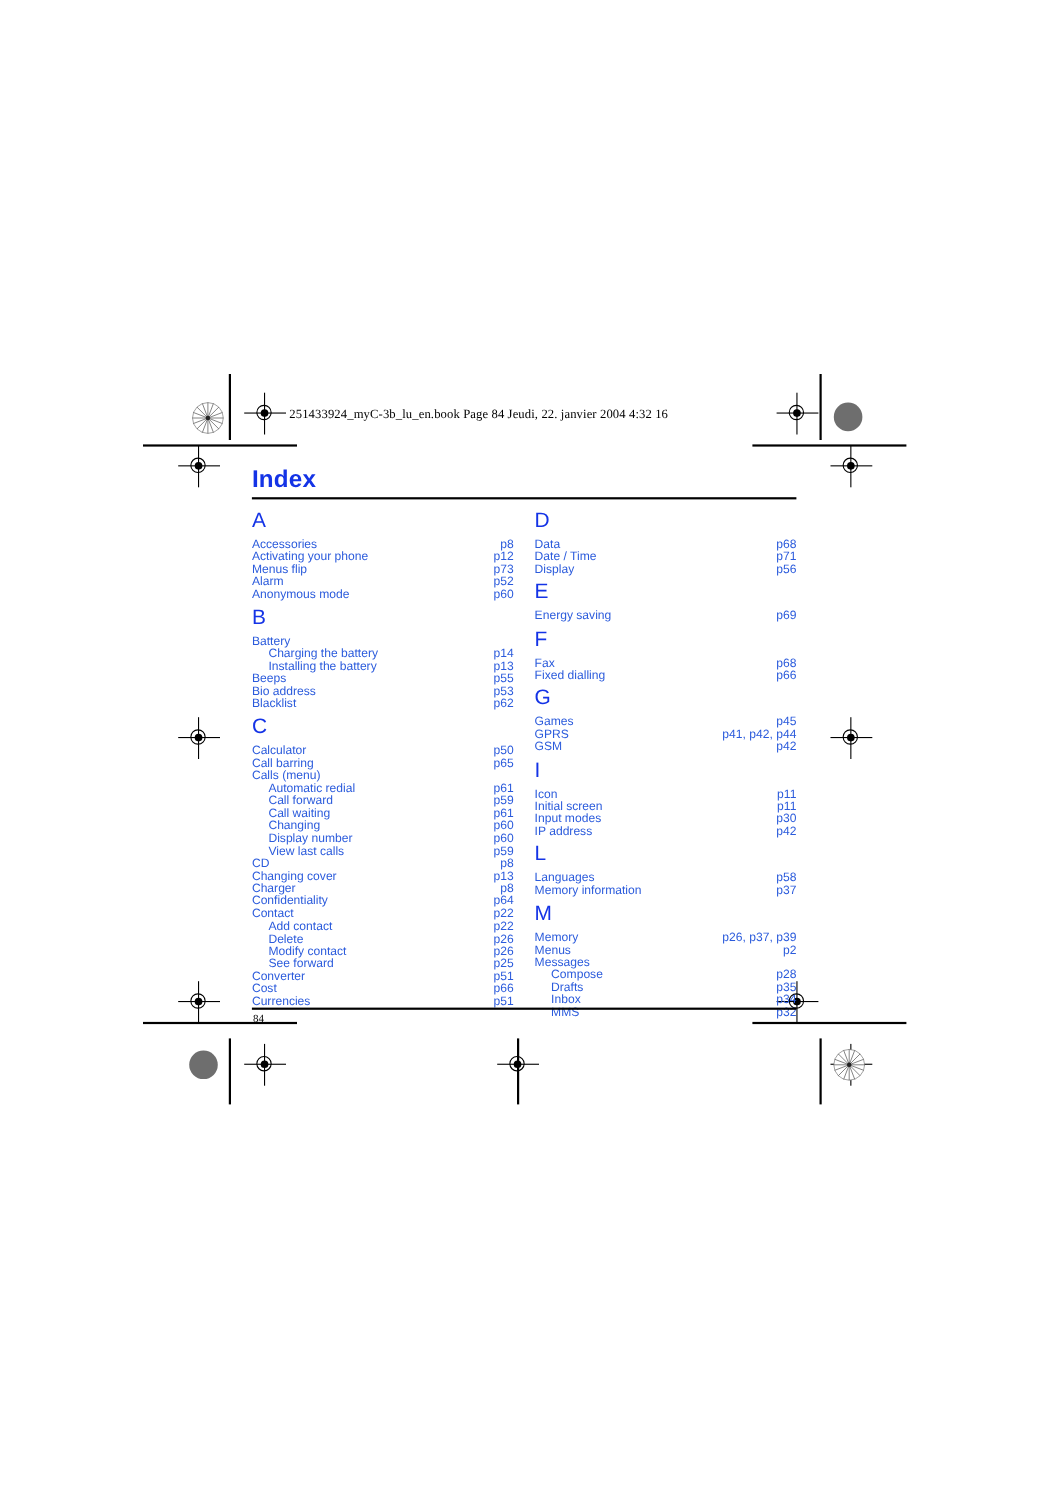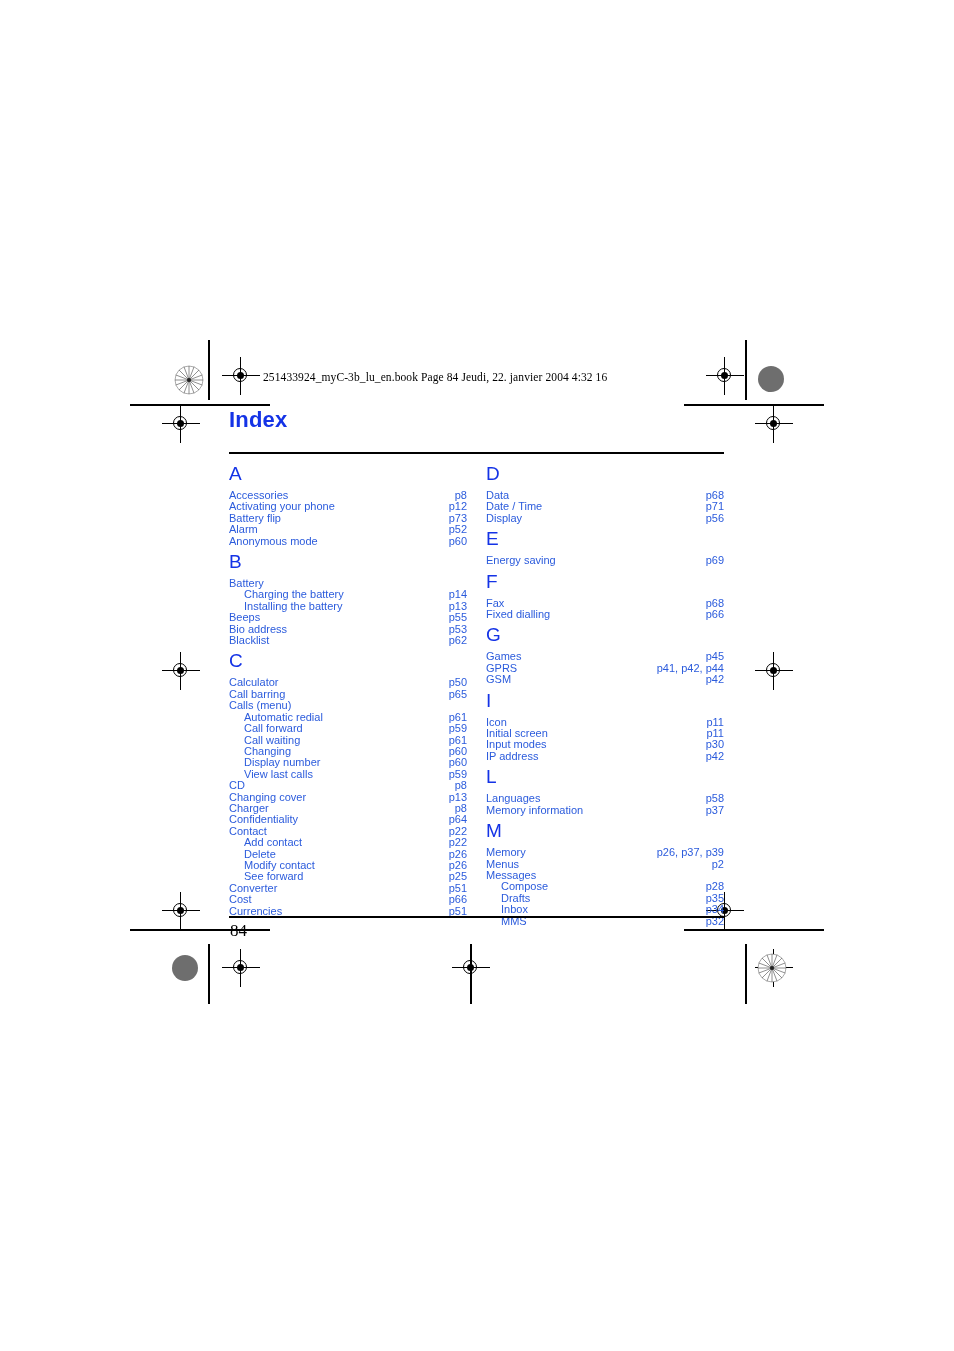--- a/index.html
+++ b/index.html
@@ -76,21 +76,21 @@
     font-size: 11.5px;
     color: #000000;
     white-space: nowrap;
     letter-spacing: 0.1px;
     padding-left: 27px;
   }
 
   .page-title {
     position: absolute;
     left: 229px;
-    top: 407px;
+    top: 423px;
     font-size: 22px;
     font-weight: bold;
     color: #1433e6;
     letter-spacing: 0.2px;
   }
   .title-rule {
     position: absolute;
     left: 229px;
     top: 452px;
     width: 495px;
@@ -149,21 +149,21 @@
     top: 916px;
     width: 495px;
     height: 1.5px;
     background: #000000;
   }
   .folio {
     position: absolute;
     left: 230px;
     top: 921px;
     font-family: "Liberation Serif", serif;
-    font-size: 17px;
+    font-size: 10px;
     color: #000000;
   }
 </style>
 </head>
 <body>
 
 <div>
 
   <div class="mark-line" style="left:208px; top:340px; width:1.5px; height:60px;"></div>
   <div class="mark-line" style="left:130px; top:404px; width:140px; height:1.5px;"></div>
@@ -306,21 +306,21 @@
           <span class="label">Accessories</span>
           <span class="dotfill"></span>
           <span class="refs">p8</span>
         </div>
         <div class="entry">
           <span class="label">Activating your phone</span>
           <span class="dotfill"></span>
           <span class="refs">p12</span>
         </div>
         <div class="entry">
-          <span class="label">Battery flip</span>
+          <span class="label">Menus flip</span>
           <span class="dotfill"></span>
           <span class="refs">p73</span>
         </div>
         <div class="entry">
           <span class="label">Alarm</span>
           <span class="dotfill"></span>
           <span class="refs">p52</span>
         </div>
         <div class="entry">
           <span class="label">Anonymous mode</span>

